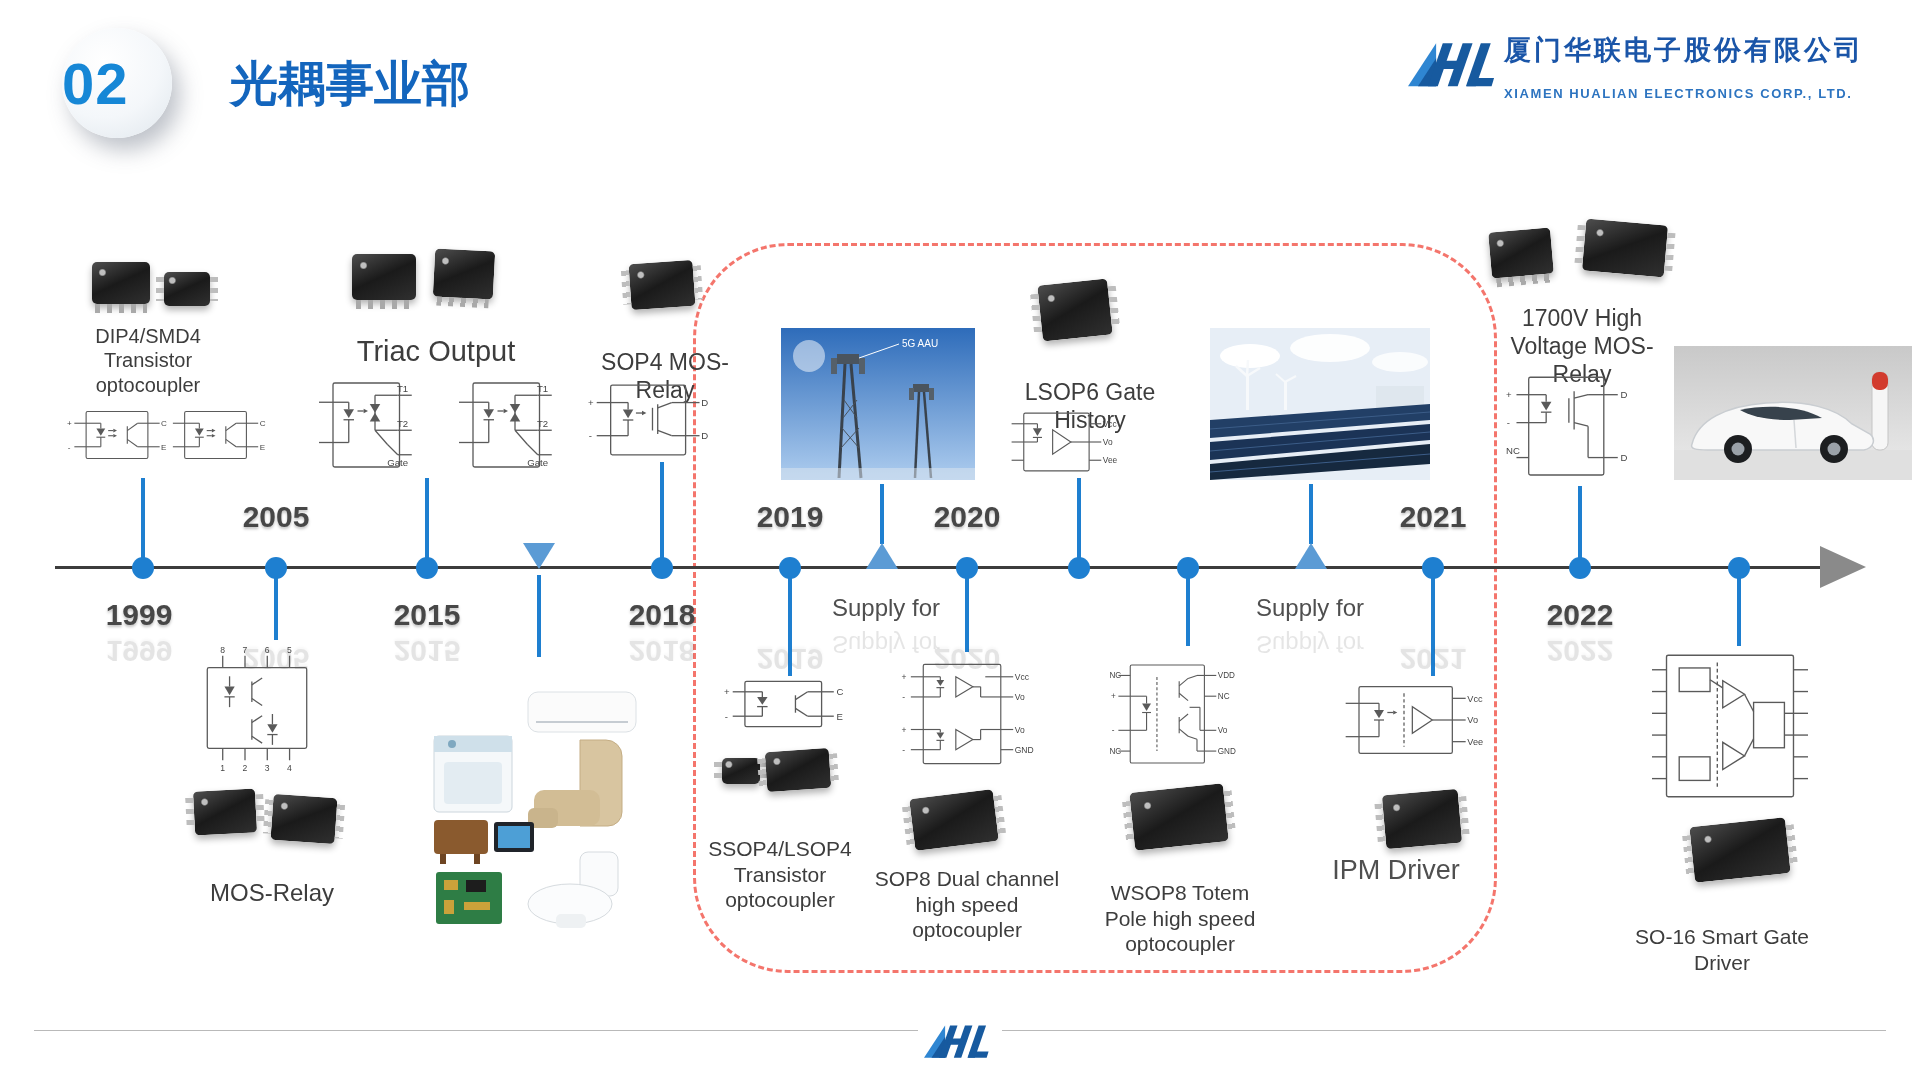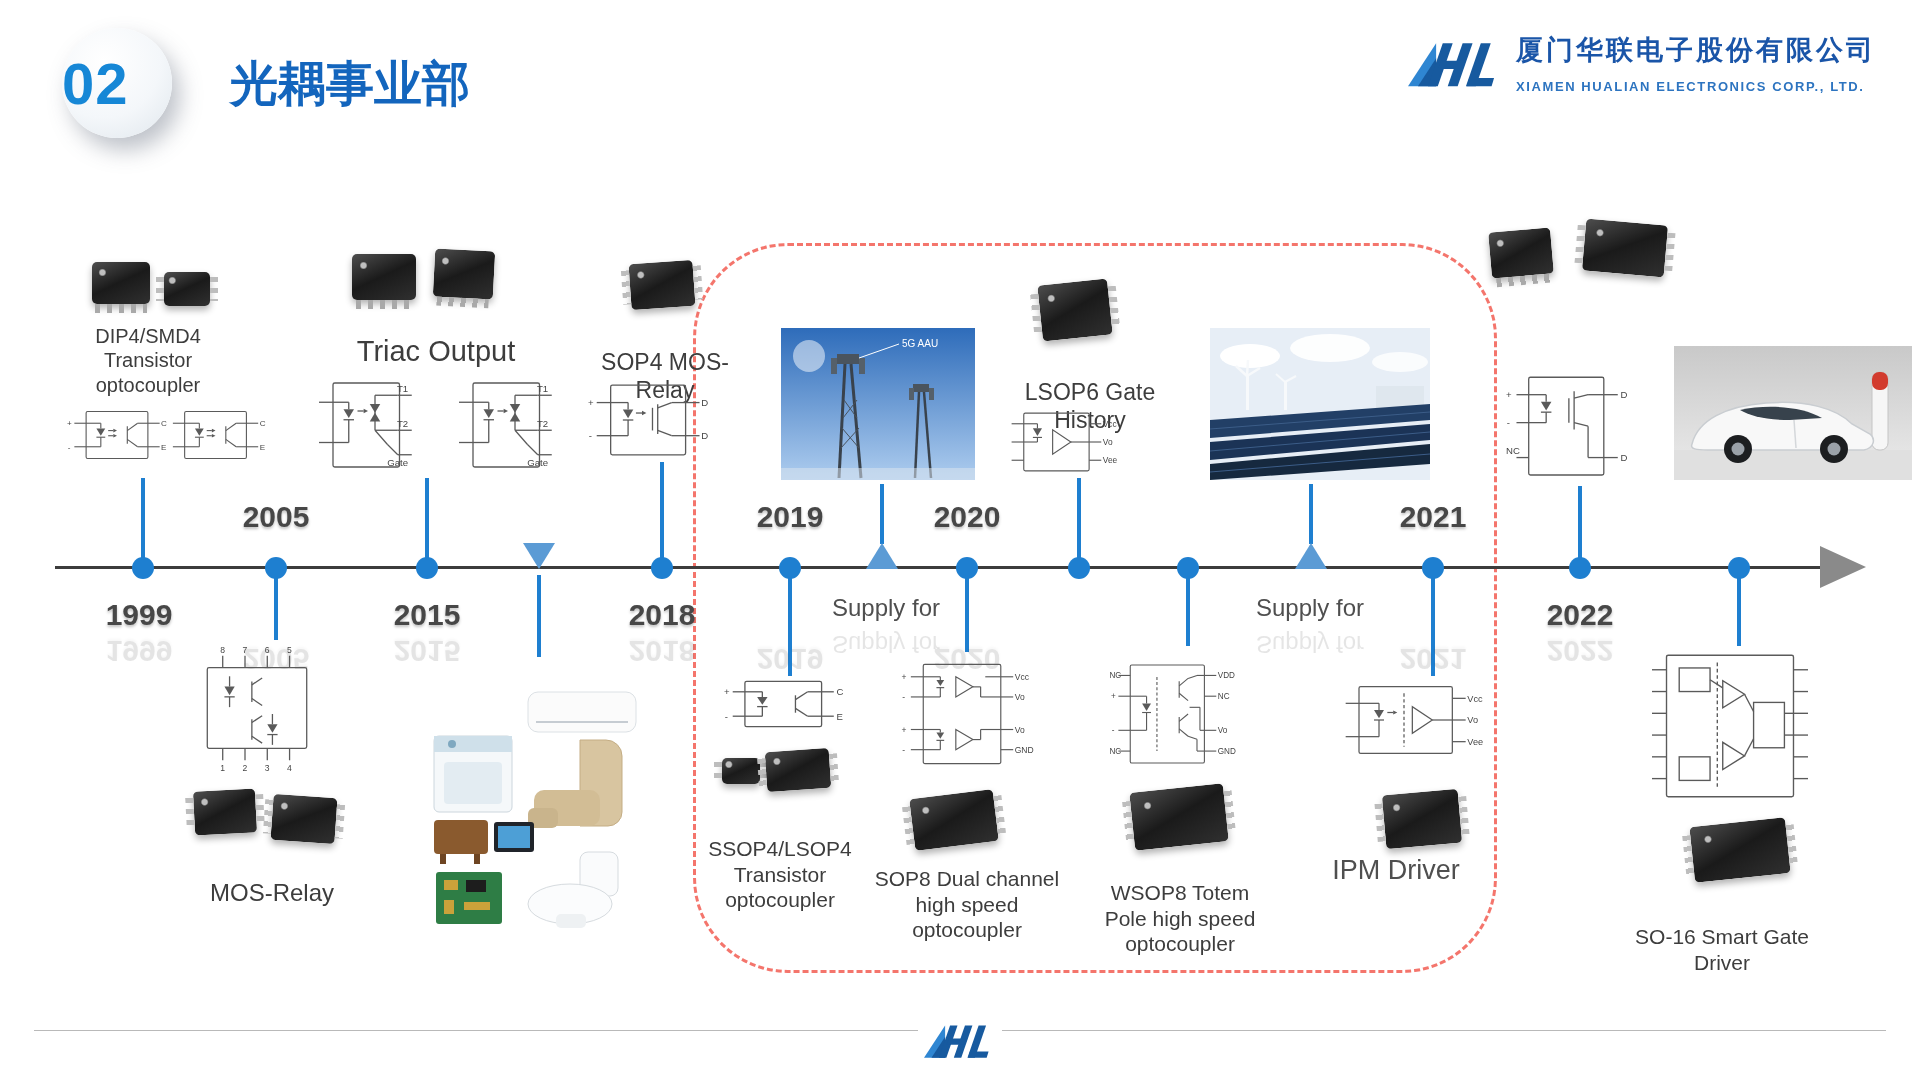--- a/index.html
+++ b/index.html
@@ -7,23 +7,23 @@
            font-family:"Liberation Sans", sans-serif; }
   .abs { position:absolute; }
 
   
   .badge { left:62px; top:28px; width:110px; height:110px; border-radius:50%;
            background:radial-gradient(circle at 38% 30%, #ffffff 0%, #f4f7fa 55%, #dfe6ec 100%);
            box-shadow:8px 12px 22px rgba(110,120,135,.45);
            display:flex; align-items:center; }
   .badge span { font-size:58px; font-weight:800; color:#1687d6; letter-spacing:1px; }
   .section-title { left:230px; top:52px; font-size:48px; font-weight:700; color:#1365bd; }
-  .logo { left:1408px; top:32px; display:flex; gap:12px; align-items:flex-start; }
+  .logo { left:1408px; top:32px; display:flex; align-items:flex-start; }
   .logo-cn { font-size:27px; font-weight:700; color:#1a55a8; letter-spacing:3px; white-space:nowrap; }
-  .logo-en { font-size:13px; font-weight:700; color:#2d74c0; letter-spacing:1.6px; margin-top:11px; white-space:nowrap; }
+  .logo-en { font-size:13px; font-weight:700; color:#2d74c0; letter-spacing:1.6px; margin-top:18px; white-space:nowrap; }
 
   .main-title { left:245px; top:166px; width:500px; text-align:center; font-size:40px; font-weight:700;
                 color:#595a5c; text-shadow:0 3px 4px rgba(0,0,0,.22); }
 
   
   .tl-line { left:55px; top:566px; width:1772px; height:3px; background:#3c3c3c; }
   .tl-arrow { left:1820px; top:546px; width:0; height:0; border-top:21px solid transparent;
               border-bottom:21px solid transparent; border-left:46px solid #8a8a8a; }
   .dot { width:22px; height:22px; border-radius:50%; background:#1e7fd0; top:557px; }
   .vline { width:4px; background:#1e7fd0; }
@@ -346,20 +346,21 @@
     <polygon points="0,92 220,76 220,92 0,110" fill="#223f66"></polygon>
     <polygon points="0,114 220,96 220,112 0,132" fill="#1b3356"></polygon>
     <polygon points="0,136 220,116 220,136 0,152" fill="#16293f"></polygon>
     <line x1="0" y1="101" x2="220" y2="84" stroke="#3c5d88" stroke-width="1"></line>
     <line x1="0" y1="123" x2="220" y2="104" stroke="#3c5d88" stroke-width="1"></line>
     <line x1="0" y1="144" x2="220" y2="126" stroke="#3c5d88" stroke-width="1"></line>
   </svg>
 
   <div class="chip chip-dip" style="left:1490px;top:230px;width:62px;height:46px;transform:rotate(-5deg)"></div>
   <div class="chip chip-flat" style="left:1584px;top:222px;width:82px;height:52px;transform:rotate(5deg)"></div>
+  <div class="abs plabel" style="left:1482px;top:304px;width:200px;font-size:23px">1700V High Voltage MOS-Relay</div>
   <svg class="schem" style="left:1506px;top:368px" width="124" height="118" viewBox="0 0 142 134">
     <rect x="26" y="10" width="86" height="112" rx="2"></rect>
     <line x1="12" y1="30" x2="26" y2="30"></line>
       <line x1="12" y1="62" x2="26" y2="62"></line>
       <line x1="12" y1="102" x2="26" y2="102"></line>
     <line x1="112" y1="30" x2="128" y2="30"></line>
       <line x1="112" y1="102" x2="128" y2="102"></line>
     <line x1="26" y1="30" x2="46" y2="30"></line>
       <line x1="46" y1="30" x2="46" y2="38"></line>
     <polygon points="40,38 52,38 46,48"></polygon>

